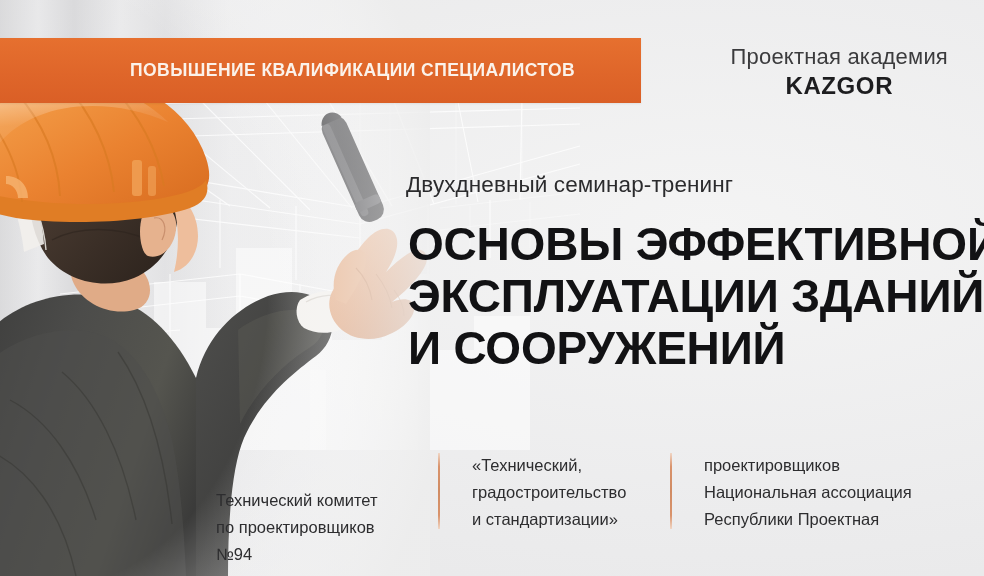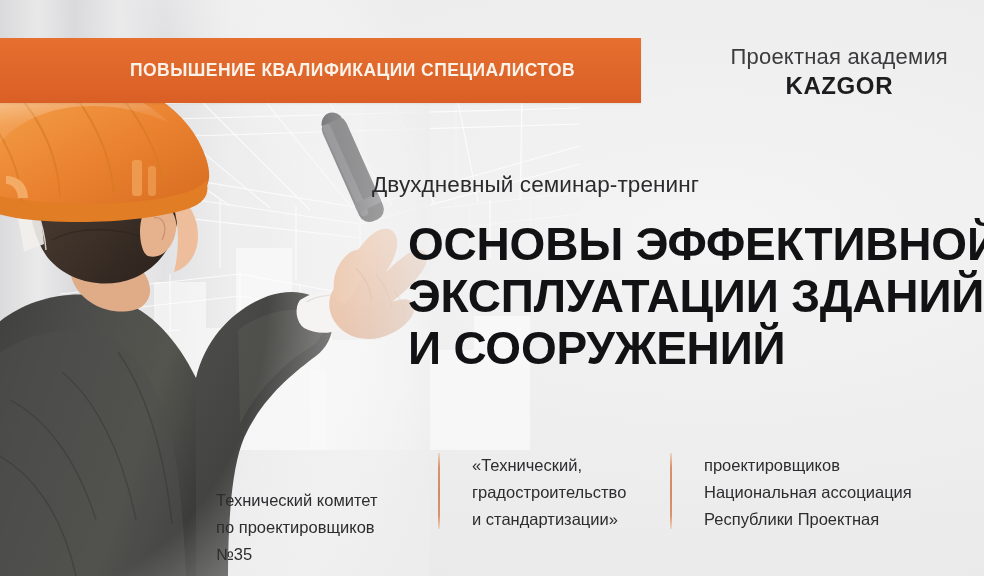--- a/index.html
+++ b/index.html
@@ -94,21 +94,21 @@
     font-size: 24px;
     font-weight: bold;
     color: #1d1d1f;
     letter-spacing: 0.6px;
     margin-top: 2px;
   }
 
   
   .subtitle {
     position: absolute;
-    left: 372px; top: 172px;
+    left: 406px; top: 172px;
     font-size: 22.5px;
     font-weight: 400;
     color: #2b2b2d;
     letter-spacing: 0.1px;
     white-space: nowrap;
   }
   .title {
     position: absolute;
     left: 408px; top: 218px;
     width: 580px;
@@ -401,21 +401,21 @@
   <div class="title">
     <div class="title-line">ОСНОВЫ ЭФФЕКТИВНОЙ</div>
     <div class="title-line">ЭКСПЛУАТАЦИИ ЗДАНИЙ</div>
     <div class="title-line">И СООРУЖЕНИЙ</div>
   </div>
 
   <div class="credits">
     <div class="credit-col c1">
       <div class="credit-line">Технический комитет</div>
       <div class="credit-line">по проектировщиков</div>
-      <div class="credit-line">№35</div>
+      <div class="credit-line">№94</div>
     </div>
     <div class="divider d1"></div>
     <div class="credit-col c2">
       <div class="credit-line">«Технический,</div>
       <div class="credit-line">градостроительство</div>
       <div class="credit-line">и стандартизации»</div>
     </div>
     <div class="divider d2"></div>
     <div class="credit-col c3">
       <div class="credit-line">проектировщиков</div>

